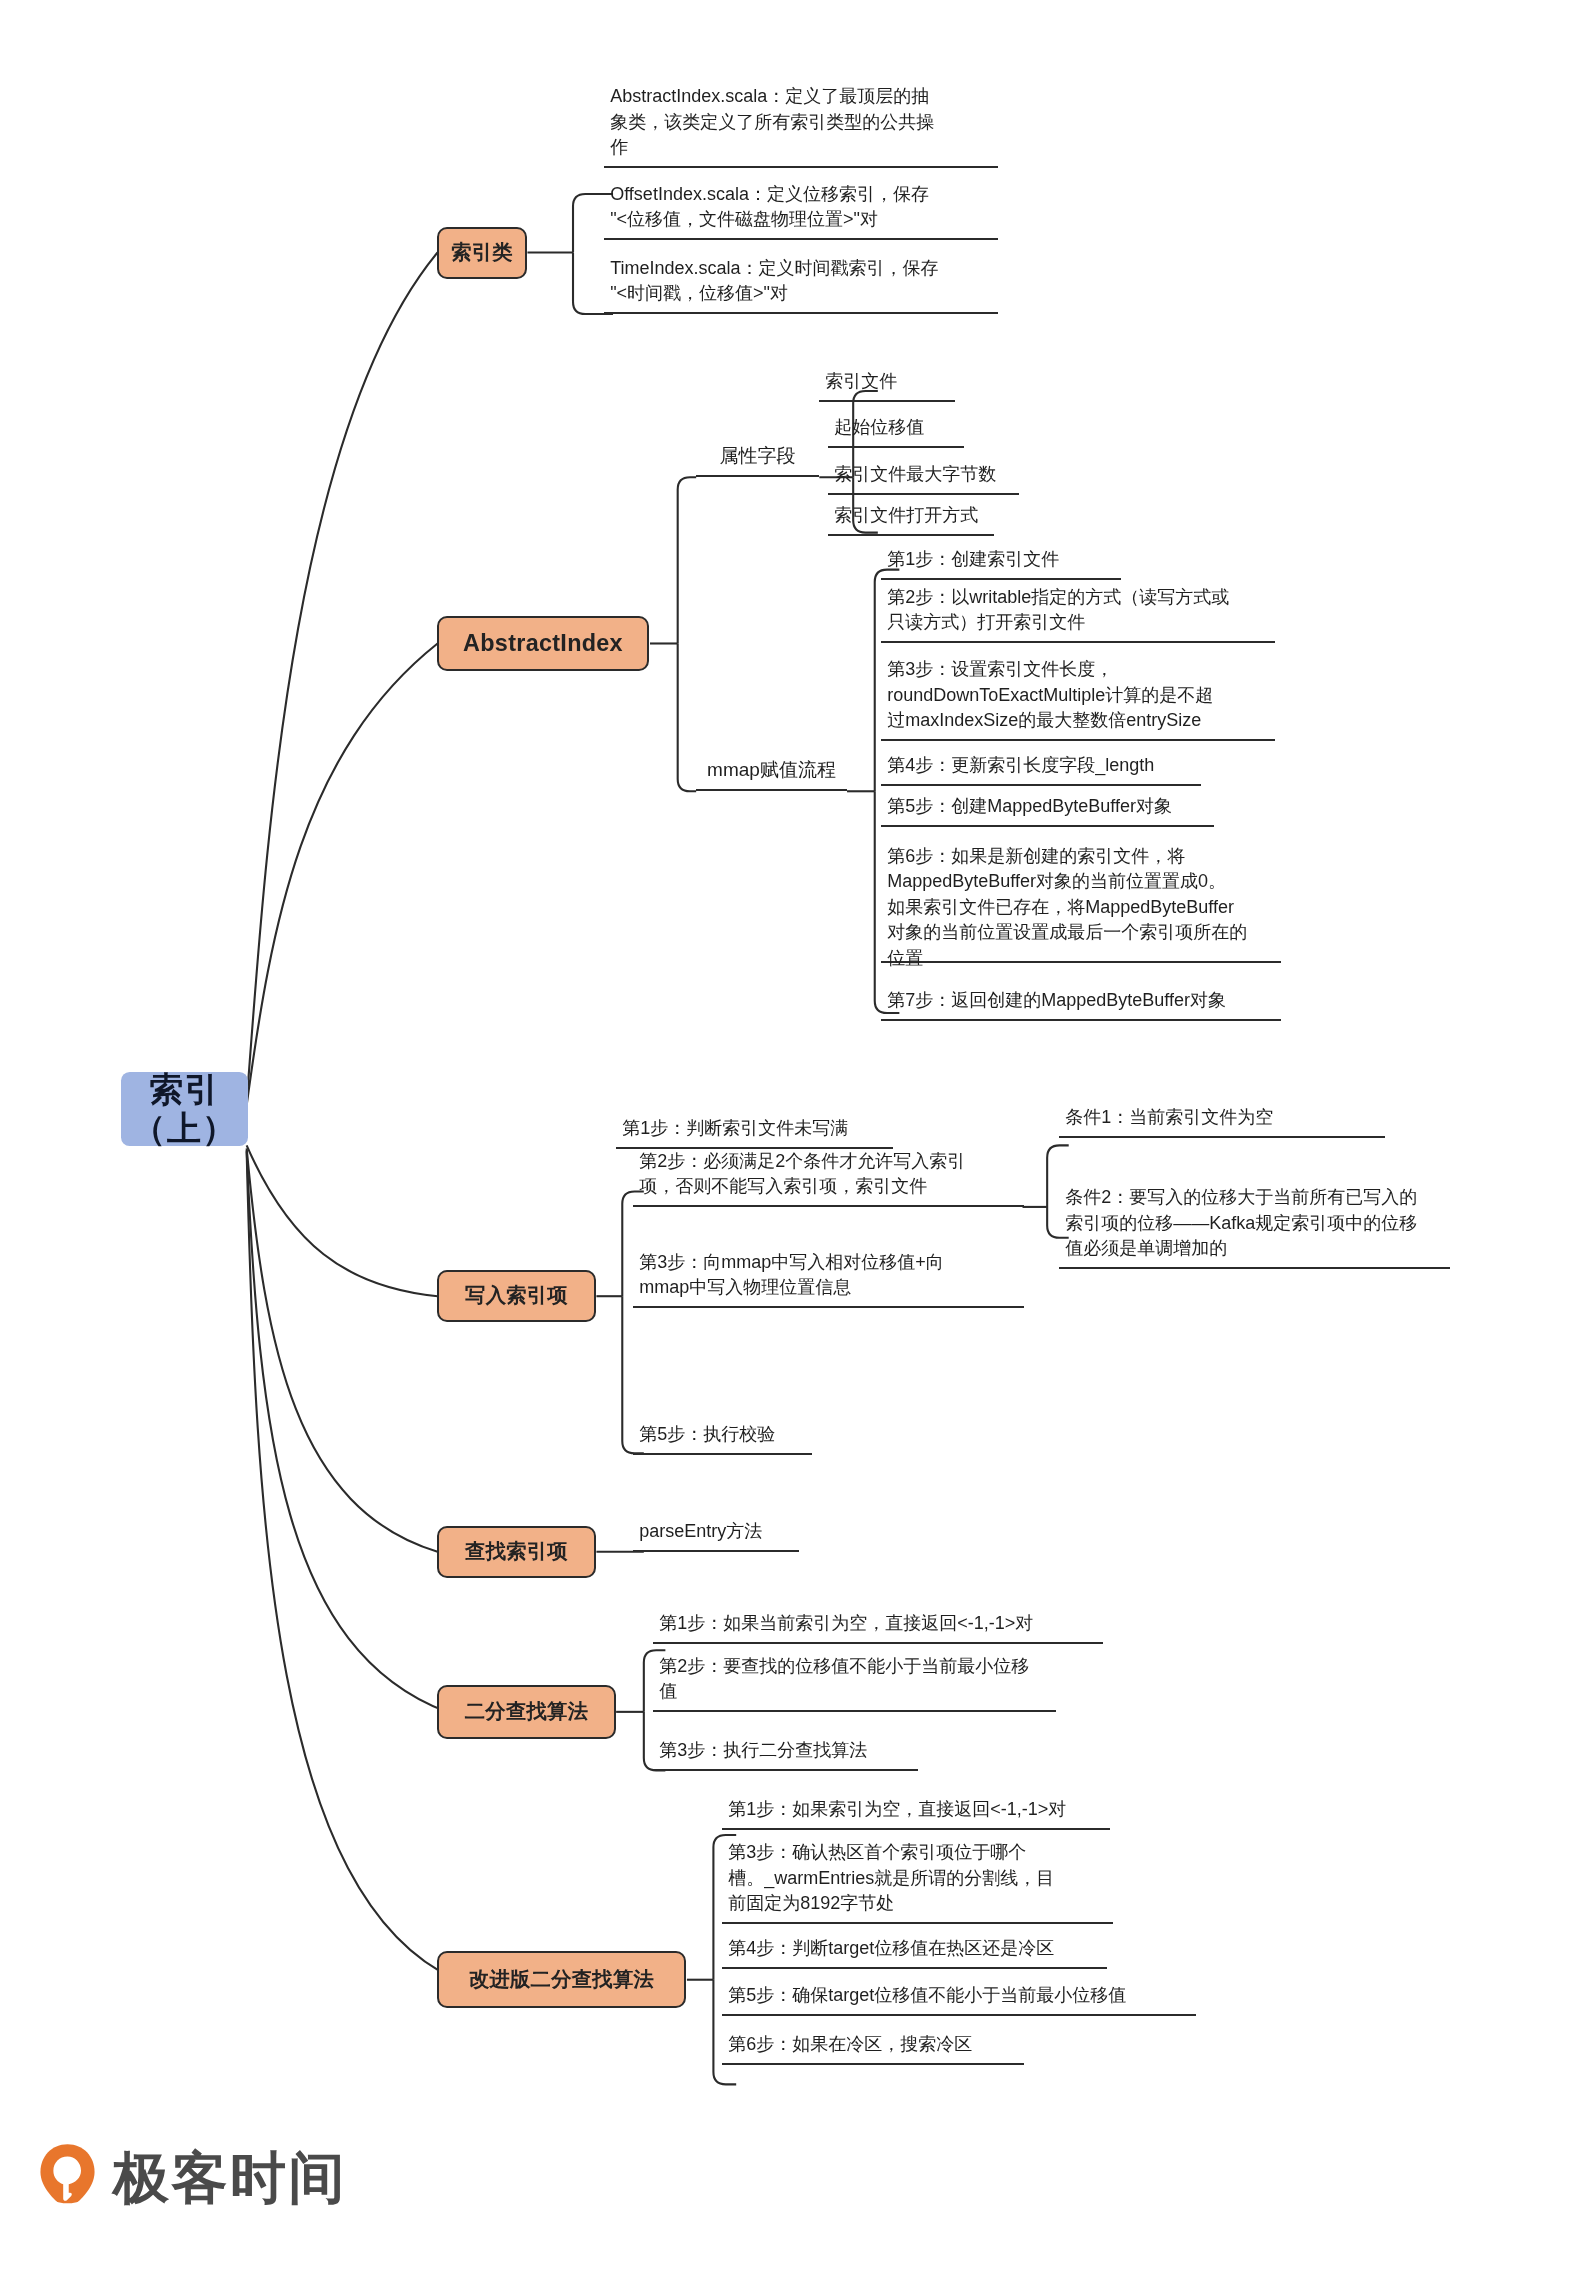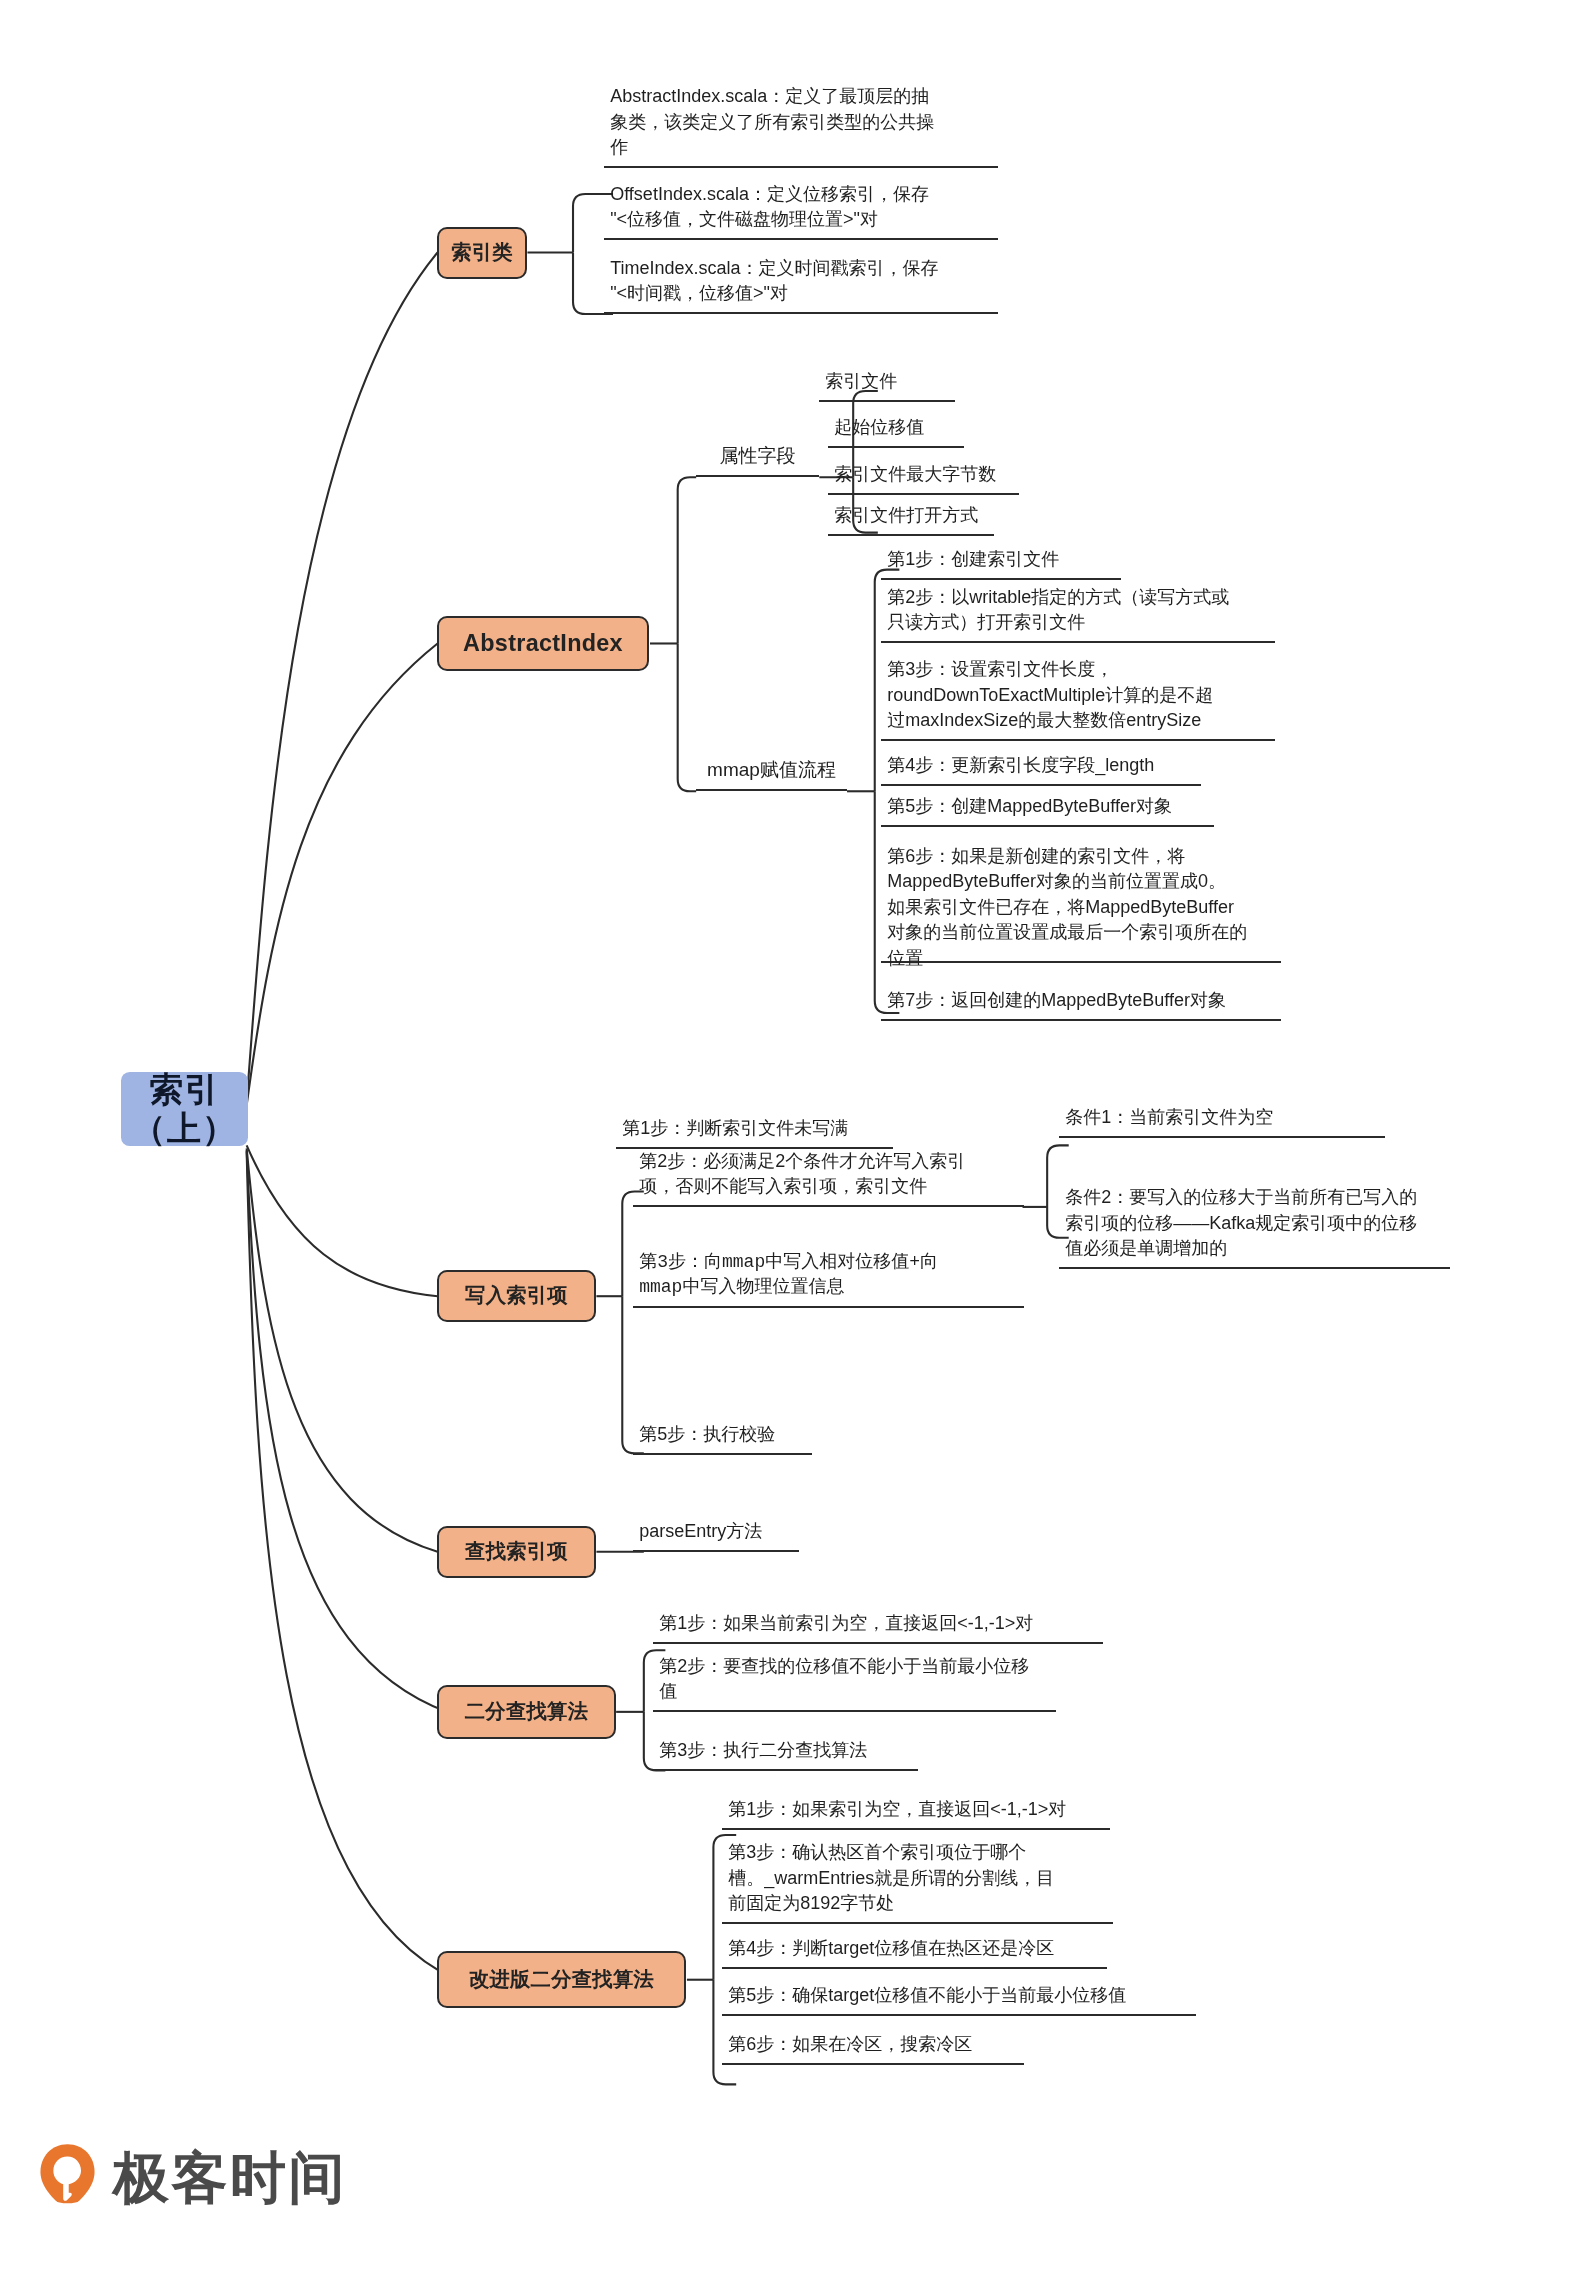--- a/index.html
+++ b/index.html
@@ -193,21 +193,21 @@
 对象的当前位置设置成最后一个索引项所在的
 位置</div>
   <div class="leaf plain" style="left:881px;top:989px;width:400px;height:32px;">第7步：返回创建的MappedByteBuffer对象</div>
 
   <div class="node branch" style="left:437px;top:1270px;width:159px;height:52px;">
     <span>写入索引项</span>
   </div>
   <div class="leaf plain" style="left:616px;top:1069px;width:277px;height:32px;margin-top:48px;">第1步：判断索引文件未写满</div>
   <div class="leaf plain" style="left:633px;top:1152px;width:391px;height:55px;">第2步：必须满足2个条件才允许写入索引
 项，否则不能写入索引项，索引文件</div>
-  <div class="leaf plain" style="left:633px;top:1253px;width:391px;height:55px;font-family:Liberation Mono, monospace;">第3步：向mmap中写入相对位移值+向
+  <div class="leaf plain" style="left:633px;top:1253px;width:391px;height:55px;">第3步：向mmap中写入相对位移值+向
 mmap中写入物理位置信息</div>
   <div class="leaf plain" style="left:633px;top:1423px;width:179px;height:32px;">第5步：执行校验</div>
   <div class="leaf plain" style="left:1059px;top:1106px;width:326px;height:32px;">条件1：当前索引文件为空</div>
   <div class="leaf plain" style="left:1059px;top:1190px;width:391px;height:79px;">条件2：要写入的位移大于当前所有已写入的
 索引项的位移——Kafka规定索引项中的位移
 值必须是单调增加的</div>
 
   <div class="node branch" style="left:437px;top:1526px;width:159px;height:52px;">
     <span>查找索引项</span>
   </div>

